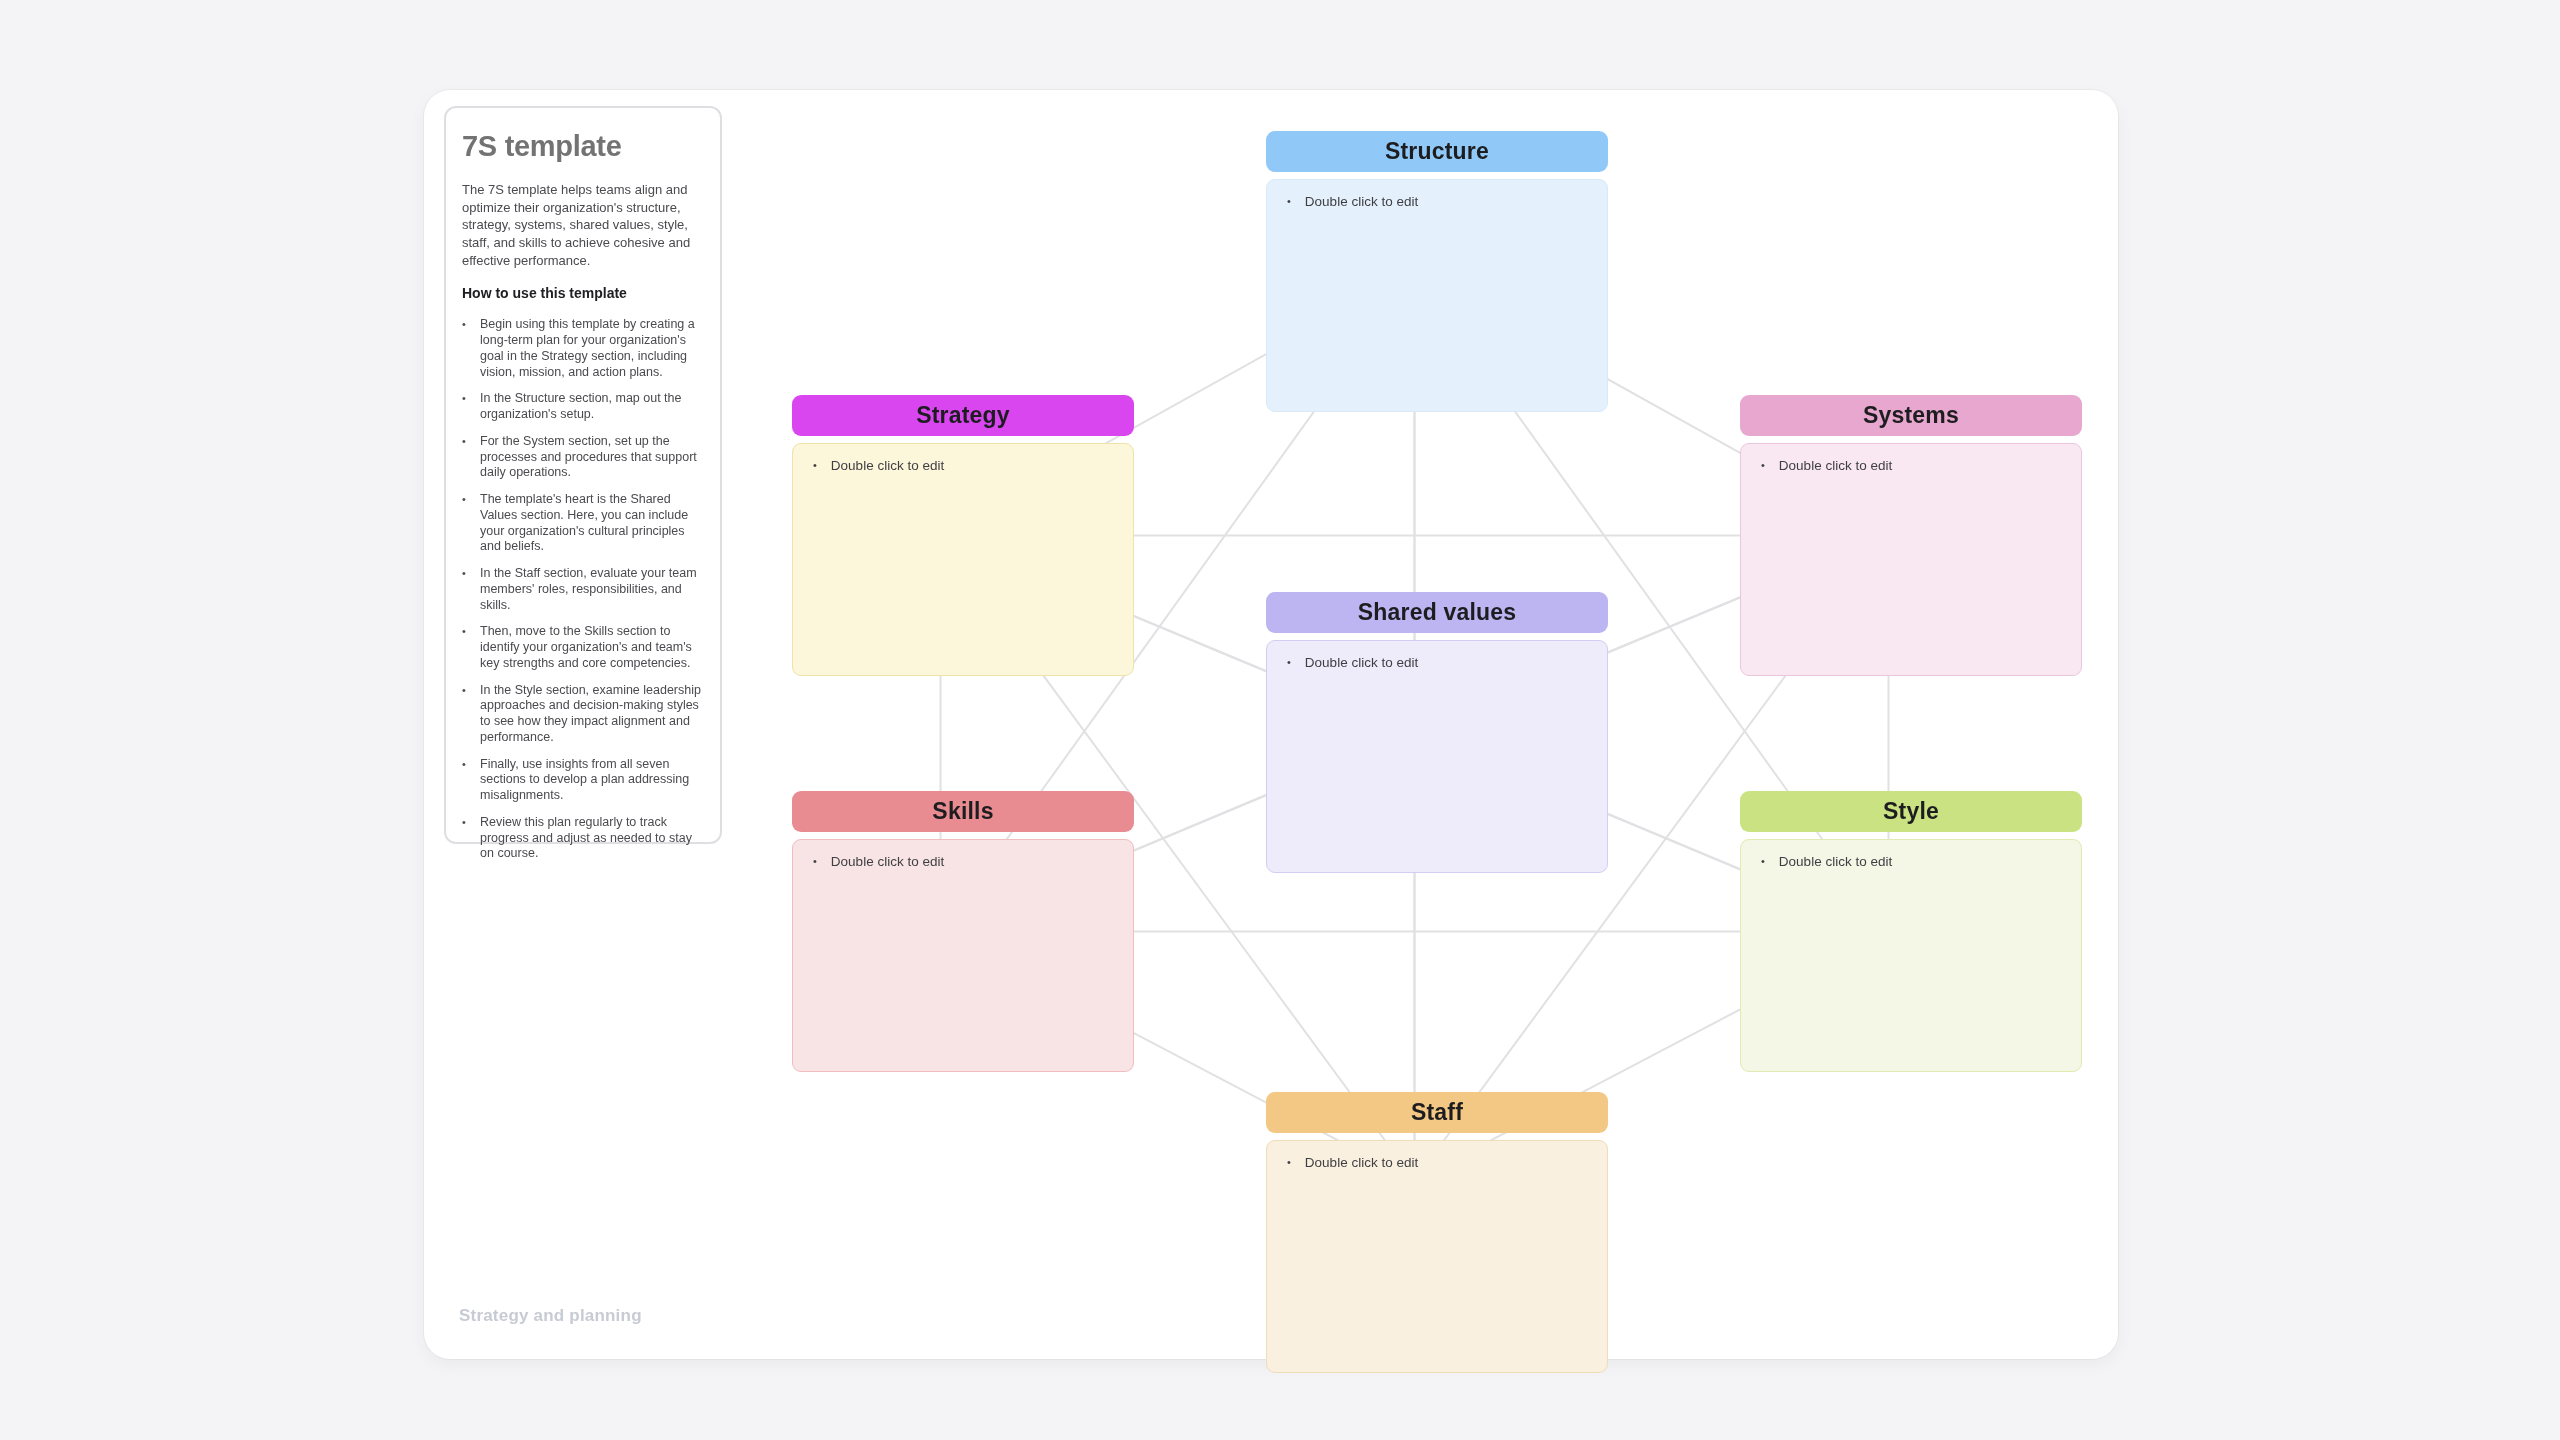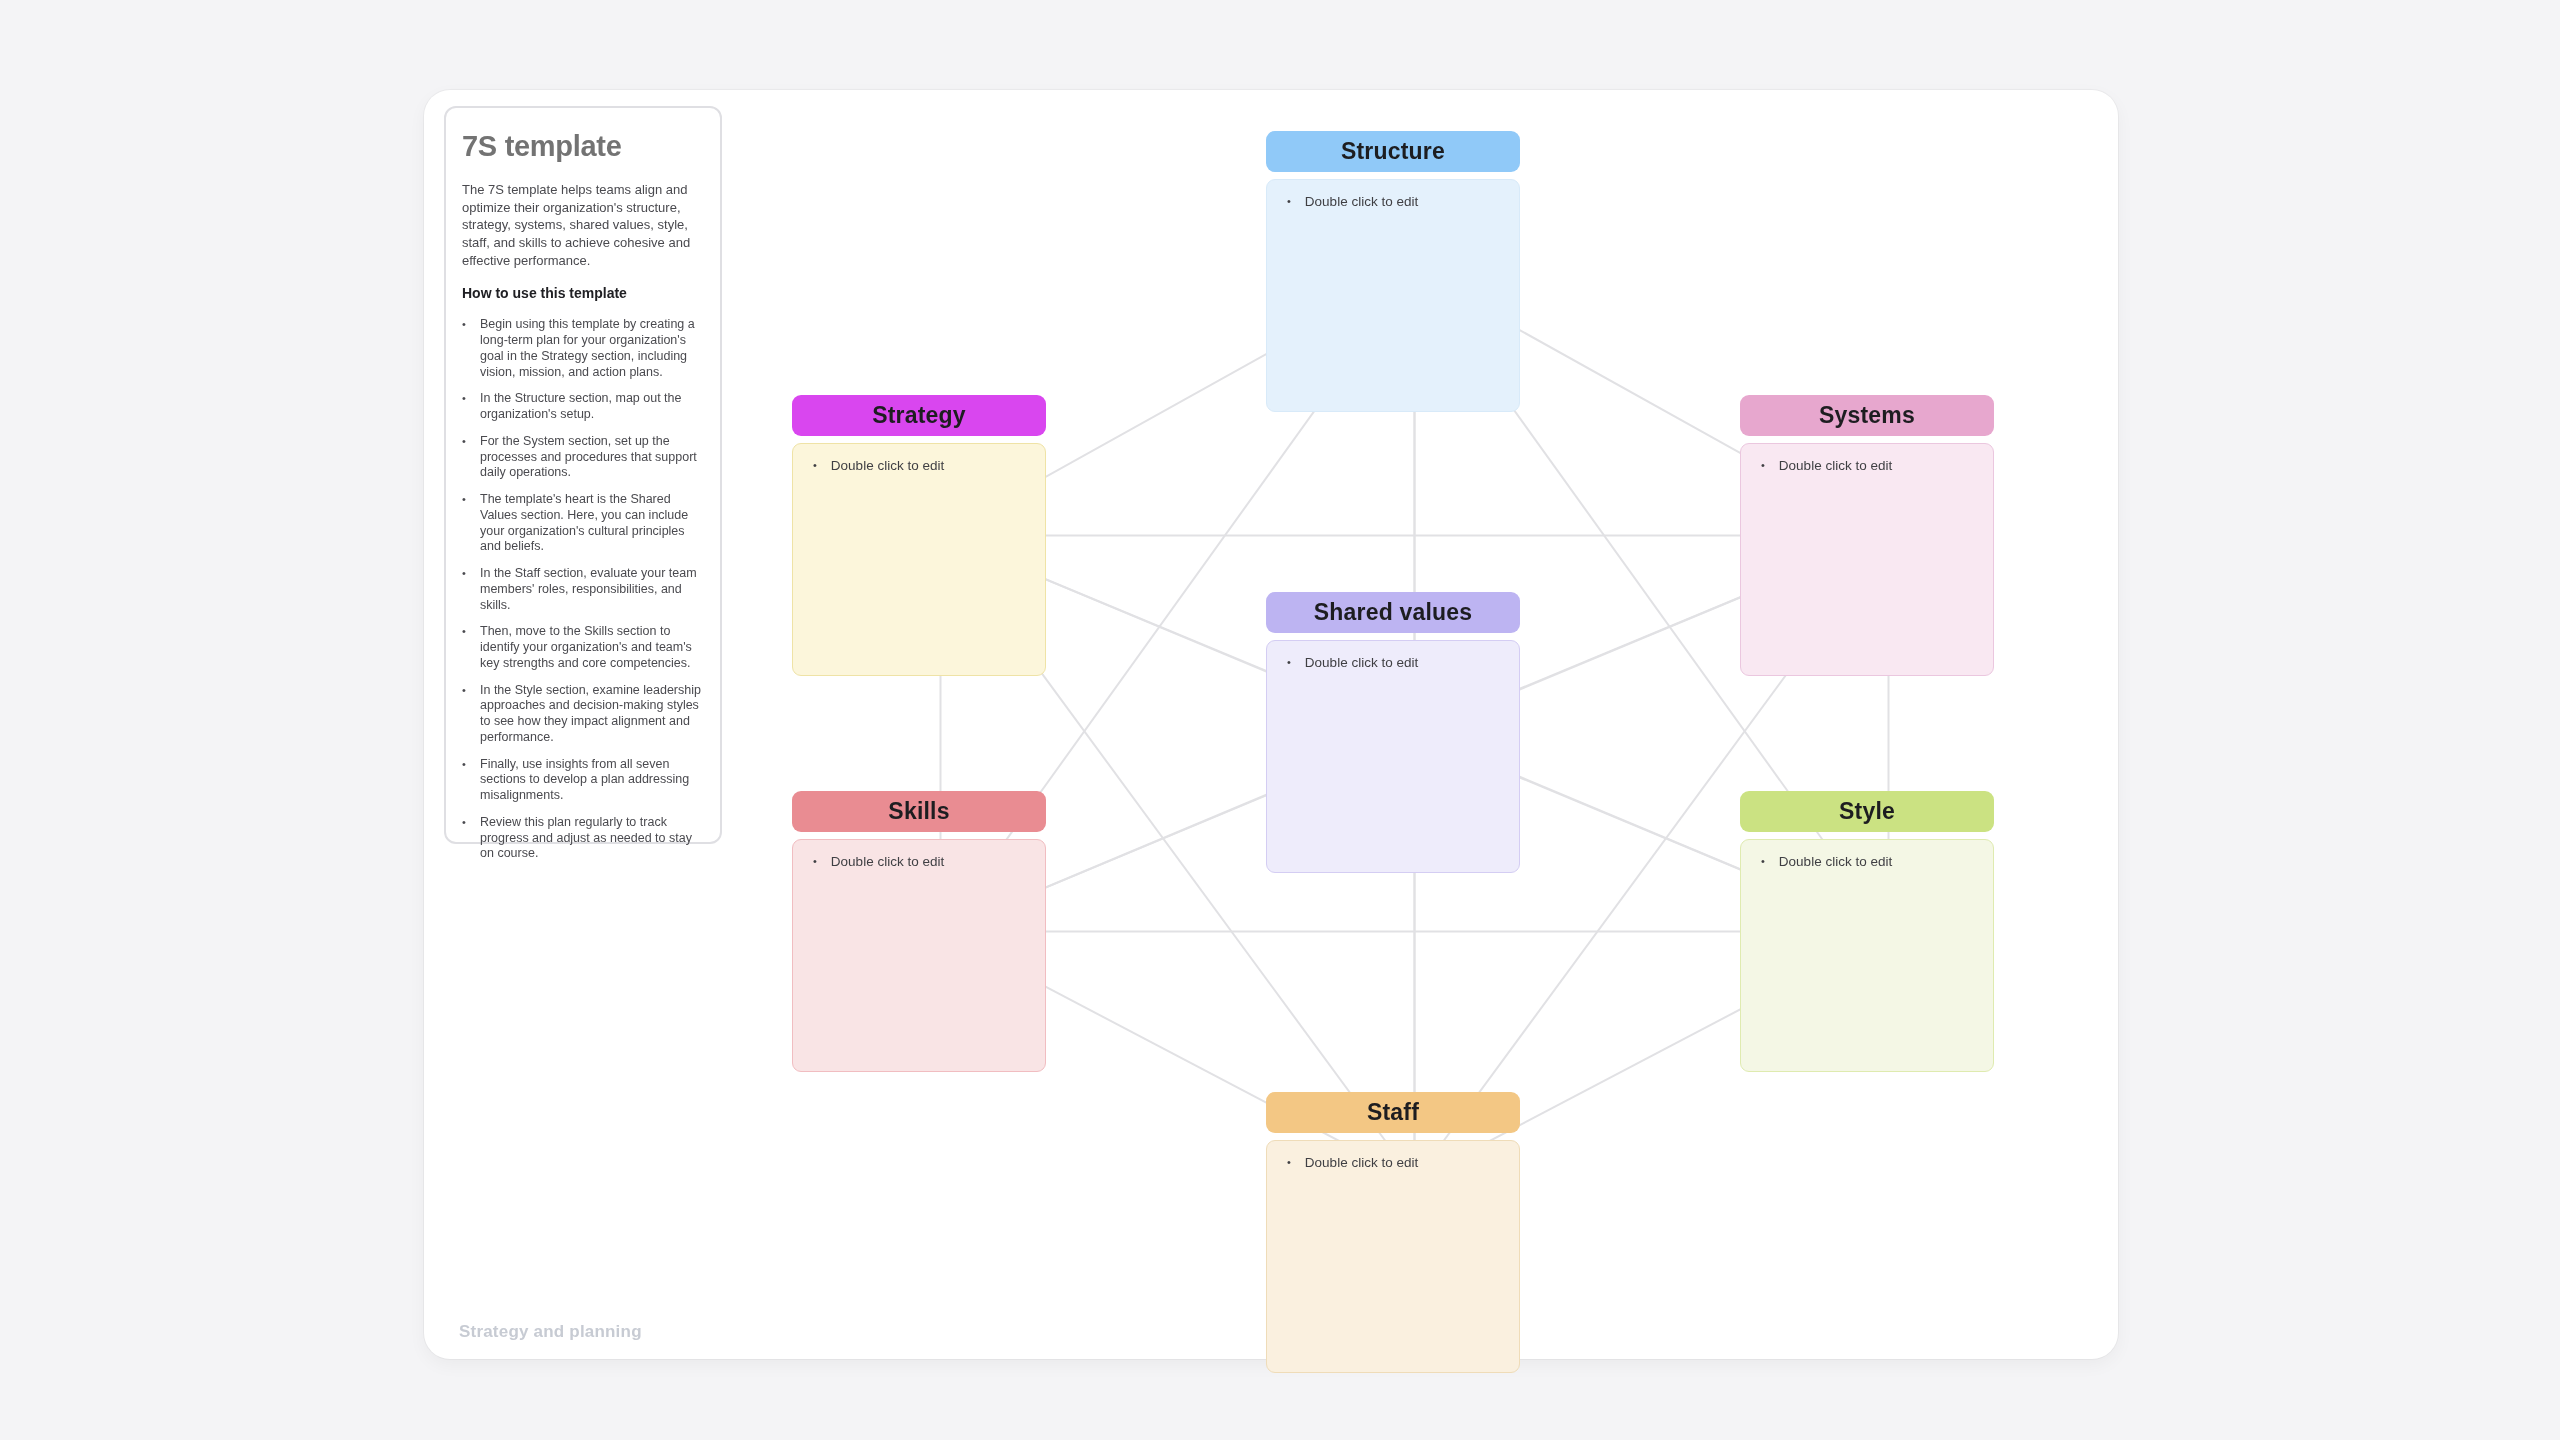--- a/index.html
+++ b/index.html
@@ -38,38 +38,38 @@
     list-style:none;margin:0;padding:0;
   }
   .howto-list li{
     display:flex;gap:10px;margin-bottom:11px;
     font-size:12.5px;line-height:1.26;color:#4A4A4F;
   }
   .howto-list .li-bullet{flex:0 0 8px;font-size:11px;line-height:1.45;color:#4A4A4F;}
   .howto-list .li-text{flex:1;}
 
   
-  .node{position:absolute;width:254px;}
+  .node{position:absolute;width:342px;}
   .node-header{
     height:41px;border-radius:9px;
     display:flex;align-items:center;justify-content:center;
     font-size:23px;font-weight:700;color:#1D1D20;letter-spacing:0.2px;
   }
   .node-body{
     margin-top:7px;height:233px;border-radius:9px;
     border:1.5px solid;box-sizing:border-box;
     padding:13px 14px 0 20px;
     display:flex;align-items:flex-start;gap:14px;
   }
   .note-bullet{font-size:11px;line-height:1.55;color:#3F3F43;}
   .note-text{font-size:13.5px;line-height:1.3;color:#3F3F43;}
 
   .canvas-label{
     position:absolute;left:35px;top:1216px;
-    font-size:17px;font-weight:700;color:#C7CBD3;letter-spacing:0.2px;margin-top:16px;
+    font-size:17px;font-weight:700;color:#C7CBD3;letter-spacing:0.2px;
   }
 </style>
 </head>
 <body>
 
 <div class="stage">
   <div class="canvas">
 
     <svg class="edges" id="edges" viewBox="0 0 1694 1269">
         <line x1="990.5" y1="181.5" x2="516.5" y2="445.5"></line>

